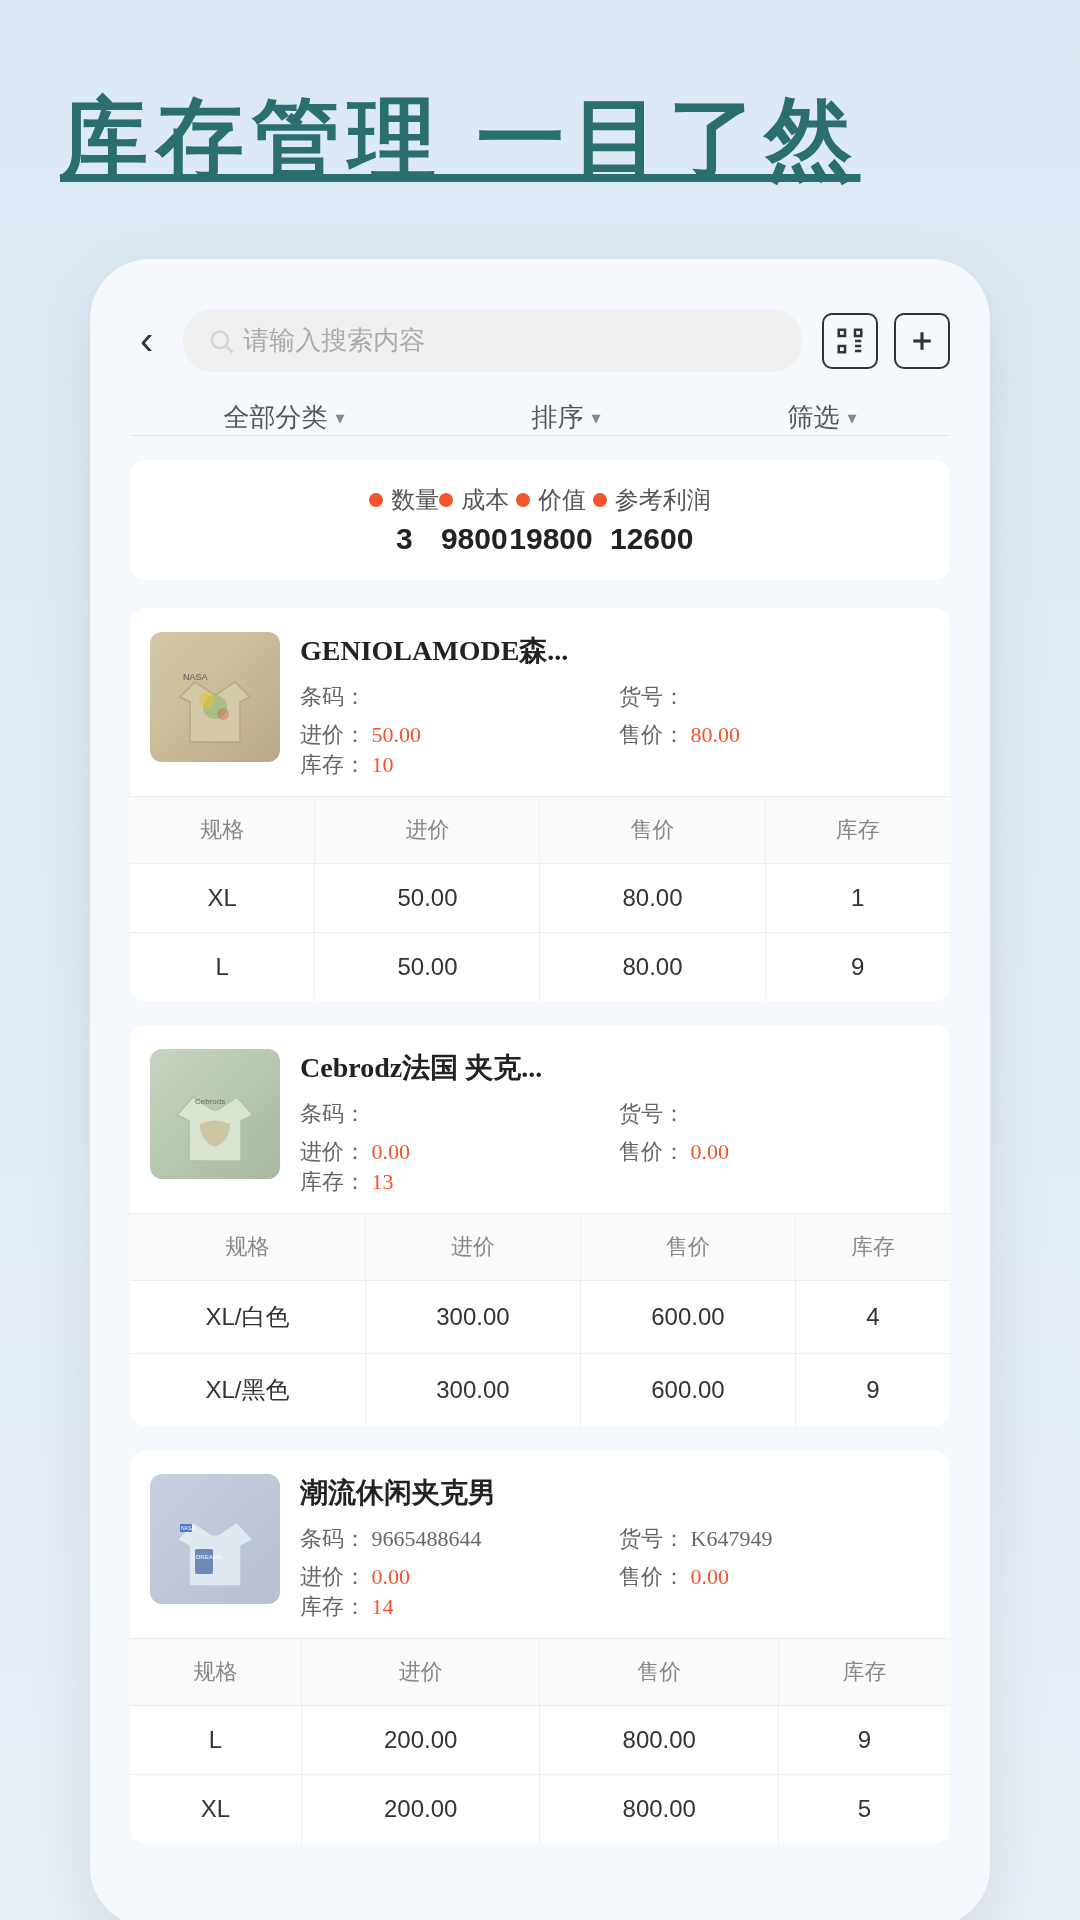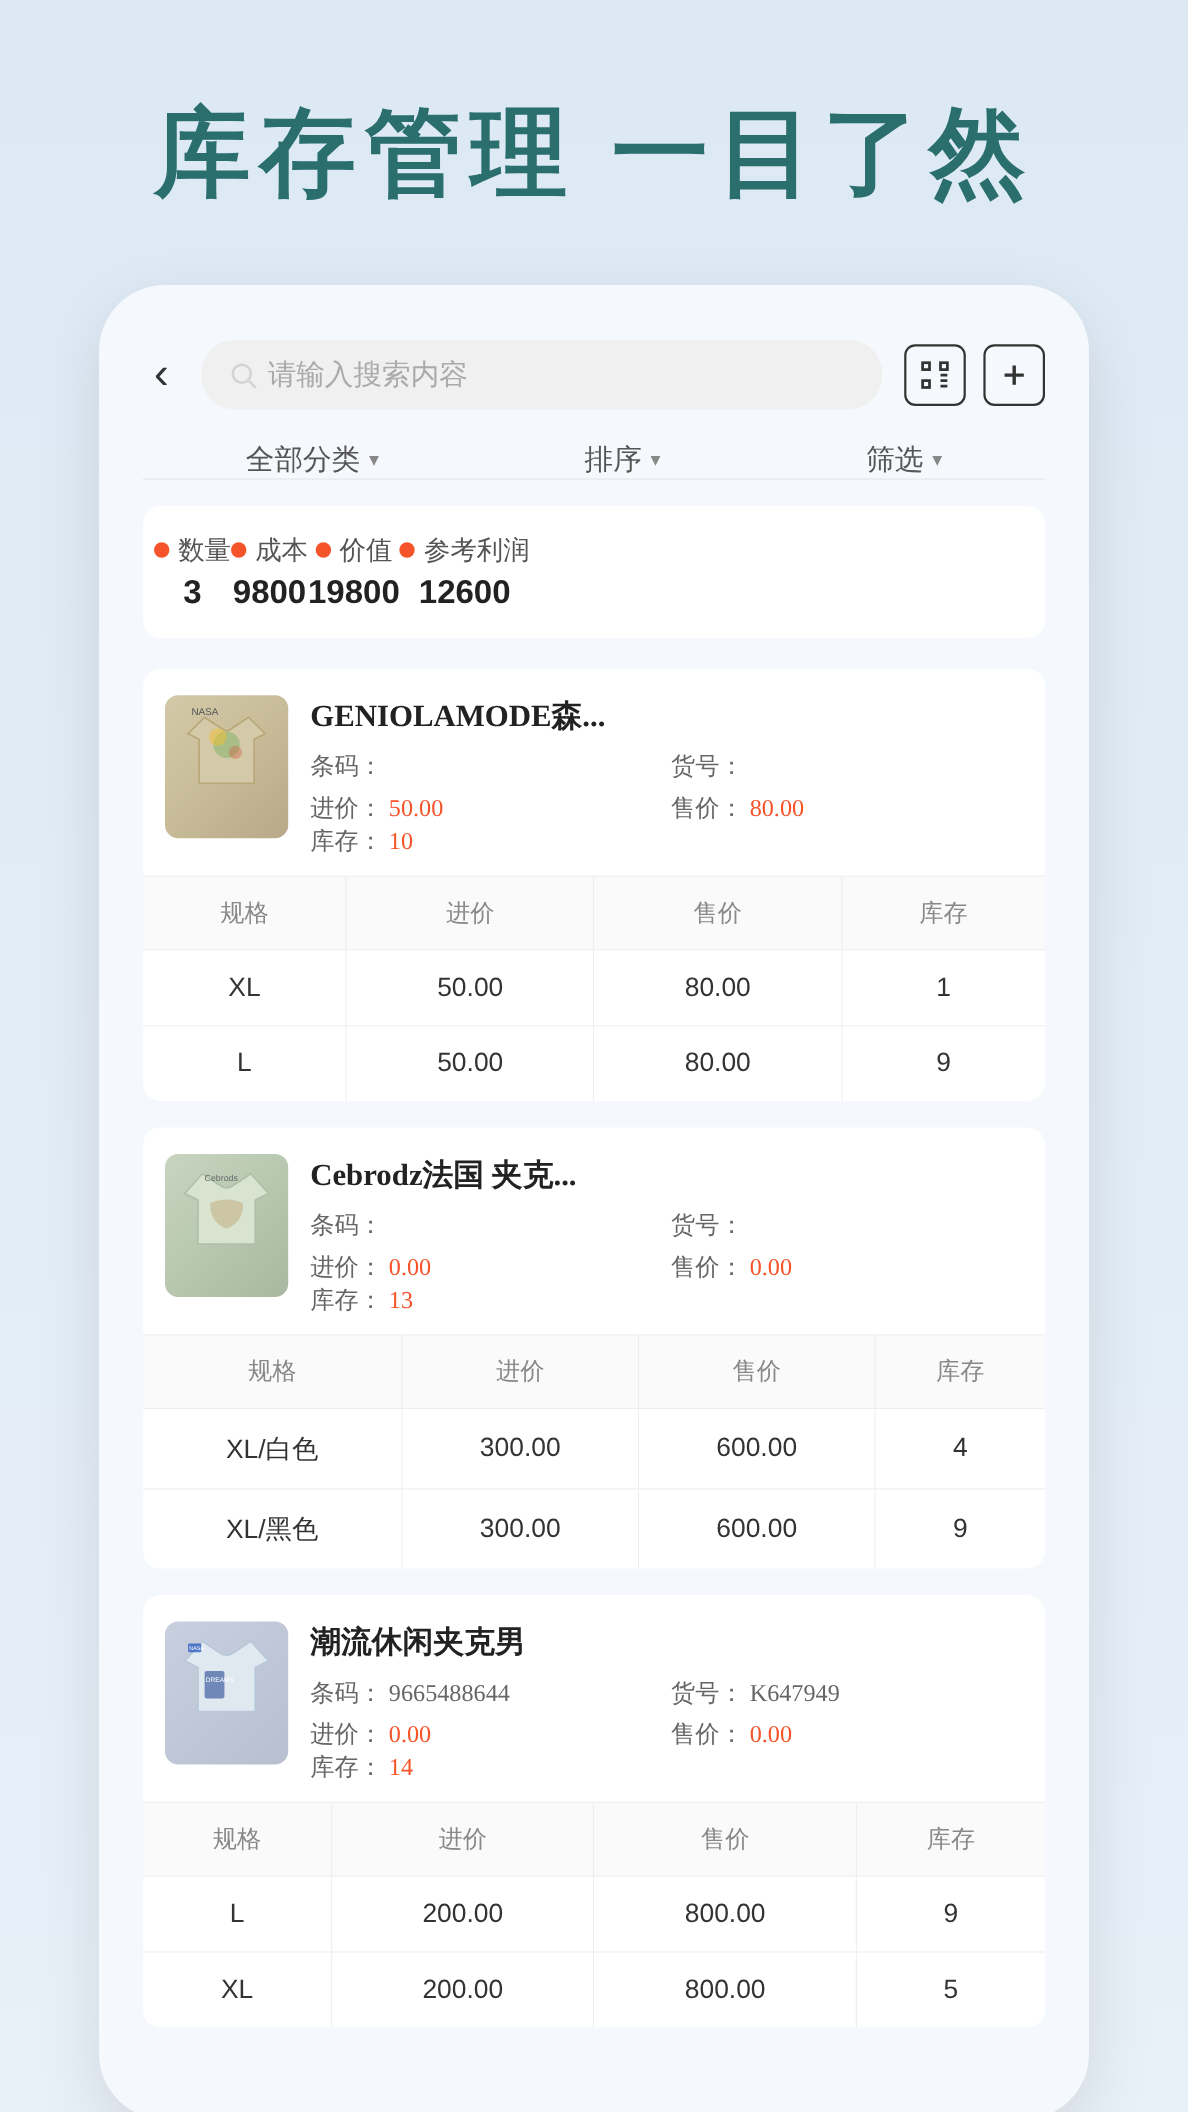--- a/index.html
+++ b/index.html
@@ -13,27 +13,27 @@
     }
 
     .page-bg {
       width: 1080px;
       min-height: 1920px;
       background: linear-gradient(180deg, #dce9f4 0%, #e8f0f8 100%);
       padding: 80px 0 0 0;
     }
 
     .headline {
-      text-align: center;
       font-size: 88px;
       font-weight: 700;
       color: #2a6e6e;
       letter-spacing: 8px;
       margin-bottom: 60px;
       padding: 0 60px;
+      text-decoration: underline;
     }
 
     .phone-card {
       margin: 0 auto;
       width: 900px;
       background: #f5f8fc;
       border-radius: 60px;
       padding: 50px 40px 60px 40px;
       box-shadow: 0 20px 60px rgba(0,0,0,0.1);
     }
@@ -101,21 +101,21 @@
       gap: 8px;
     }
     .filter-item .arrow {
       font-size: 18px;
       color: #888;
     }
 
     
     .stats-row {
       display: flex;
-      justify-content: flex-start;
+      justify-content: center;
       background: #fff;
       border-radius: 16px;
       padding: 24px 10px;
       margin-bottom: 28px;
     }
     .stat-item {
       text-align: center;
     }
     .stat-label {
       display: flex;
@@ -146,28 +146,28 @@
       margin-bottom: 24px;
       overflow: hidden;
     }
     .product-header {
       display: flex;
       align-items: flex-start;
       padding: 24px 20px 16px 20px;
       gap: 20px;
     }
     .product-img {
-      width: 112px;
+      width: 130px;
       height: 130px;
       border-radius: 12px;
       background: #e8e8e8;
       flex-shrink: 0;
       overflow: hidden;
       display: flex;
-      align-items: flex-start;
+      align-items: flex-end;
       justify-content: center;
     }
     
     .cloth-1 {
       background: linear-gradient(135deg, #d4c9a8 0%, #c8bc98 50%, #b8a888 100%);
       position: relative;
     }
     .cloth-2 {
       background: linear-gradient(135deg, #c8d4c0 0%, #b8c8b0 50%, #a8b8a0 100%);
     }

